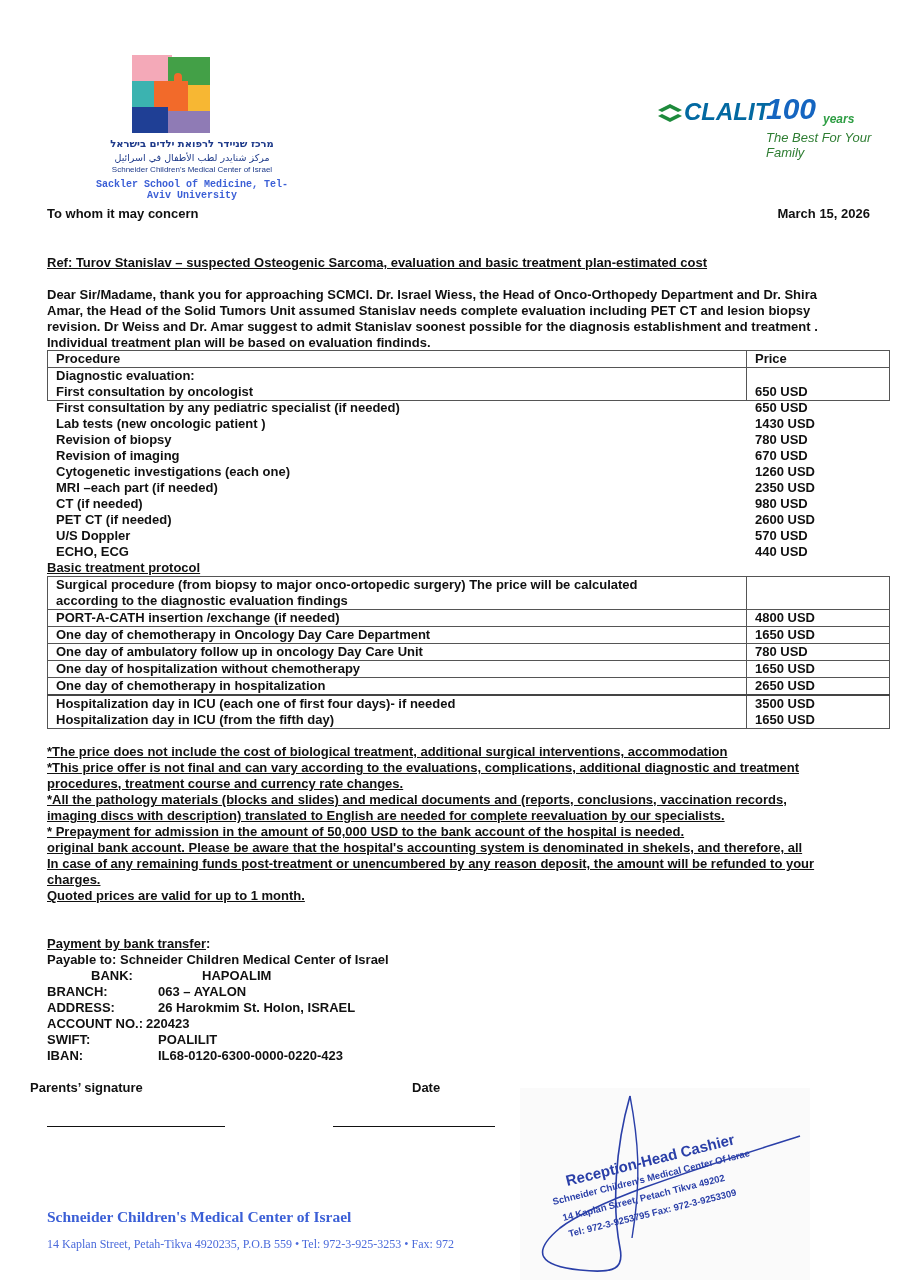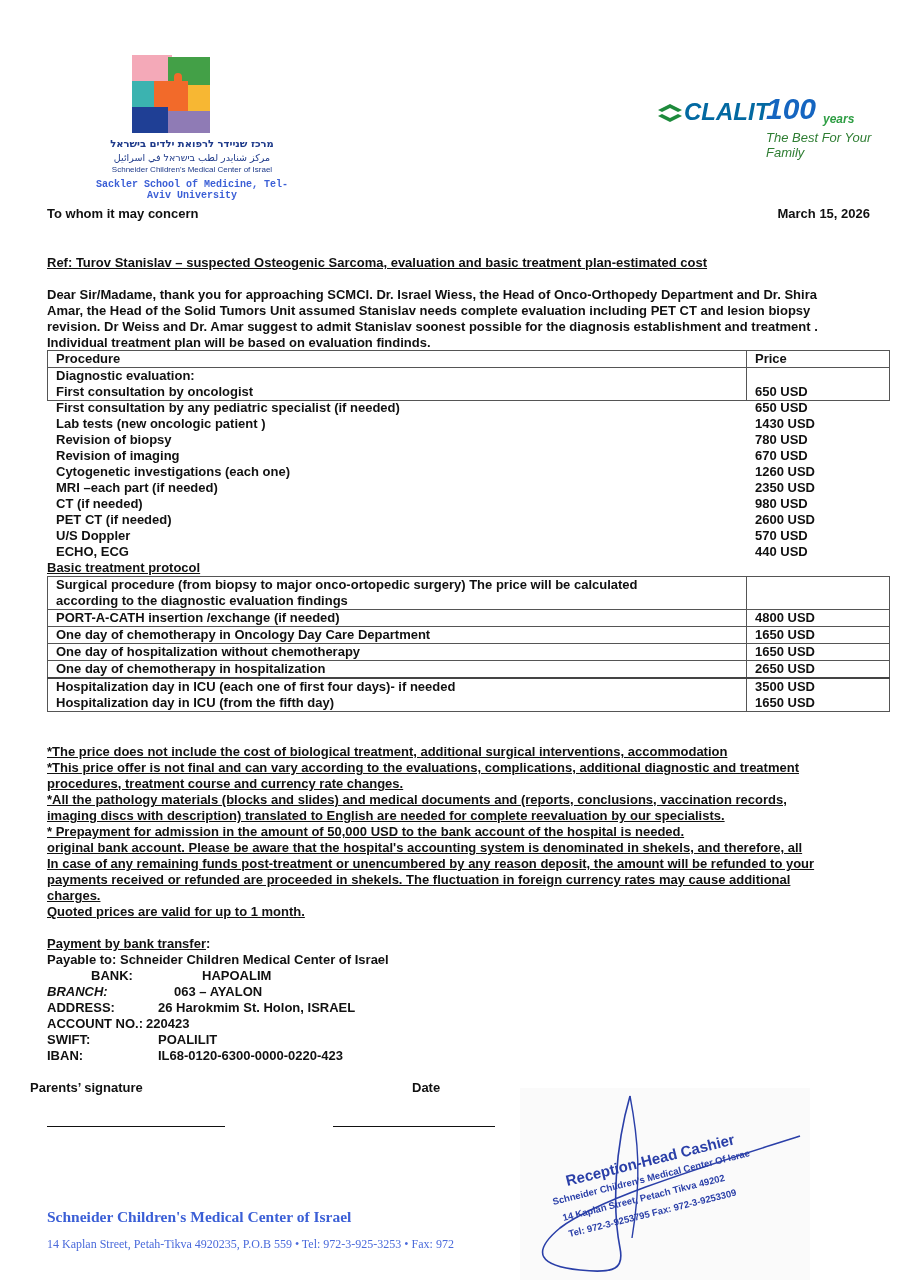--- a/index.html
+++ b/index.html
@@ -45,21 +45,21 @@
   <svg class="puzzle" viewBox="0 0 78 78">
     <rect x="0" y="0" width="40" height="30" fill="#f4a9b8"></rect>
     <rect x="36" y="2" width="42" height="30" fill="#43a047"></rect>
     <rect x="0" y="26" width="24" height="28" fill="#3bb3b0"></rect>
     <path d="M22 26 h20 v-4 a4 4 0 0 1 8 0 v4 h6 v30 h-8 v4 a4 4 0 0 1 -8 0 v-4 h-18 z" fill="#f26a2a"></path>
     <rect x="56" y="30" width="22" height="26" fill="#f7b733"></rect>
     <rect x="0" y="52" width="36" height="26" fill="#1f3f95"></rect>
     <rect x="36" y="56" width="42" height="22" fill="#8f7bb5"></rect>
   </svg>
   <div id="he1" class="hebrew">מרכז שניידר לרפואת ילדים בישראל</div>
-  <div id="he2" class="hebrew">مركز شنايدر لطب בישראל في اسرائيل</div>
+  <div id="he2" class="hebrew">مركز شنايدر لطب الأطفال في اسرائيل</div>
   <div id="en1" class="hebrew">Schneider Children's Medical Center of Israel</div>
   <div id="en2" class="hebrew">Sackler School of Medicine, Tel-Aviv University</div>
 </div>
 
 <div id="logo-right" class="abs">
   <svg style="position:absolute;left:0;top:10px;" width="28" height="22" viewBox="0 0 28 22">
     <path d="M2 8 L14 2 L26 8 L22 10 L14 6 L6 10 Z" fill="#1e8a3c"></path>
     <path d="M2 14 L14 20 L26 14 L22 12 L14 16 L6 12 Z" fill="#1e8a3c"></path>
   </svg>
   <div id="clalit-word">CLALIT</div>
@@ -137,20 +137,24 @@
     <tbody id="treat-rows">
       <tr>
         <td>PORT-A-CATH insertion  /exchange (if needed)</td>
         <td class="pc">4800 USD</td>
       </tr>
       <tr>
         <td>One day of chemotherapy in Oncology Day Care Department</td>
         <td class="pc">1650 USD</td>
       </tr>
       <tr>
+        <td>One day of ambulatory follow up in oncology Day Care Unit</td>
+        <td class="pc">780 USD</td>
+      </tr>
+      <tr>
         <td>One day of hospitalization without chemotherapy</td>
         <td class="pc">1650 USD</td>
       </tr>
       <tr>
         <td>One day of chemotherapy in hospitalization</td>
         <td class="pc">2650 USD</td>
       </tr>
     </tbody>
   <tbody>
       <tr>
@@ -168,32 +172,31 @@
 
 <div class="abs txt u notes" id="notes" style="left:47px;top:744px;">
     <div>*The price does not include the cost of biological treatment, additional surgical interventions, accommodation</div>
     <div>*This price offer is not final and can vary according to the evaluations, complications, additional diagnostic and treatment</div>
     <div>procedures, treatment course and currency rate changes.</div>
     <div>*All the pathology materials   (blocks and slides) and medical documents and (reports, conclusions, vaccination records,</div>
     <div>imaging discs with description) translated to English are needed for complete reevaluation by our specialists.</div>
     <div>* Prepayment for admission in the amount of 50,000 USD to the bank account of the hospital is needed.</div>
     <div>original bank account. Please be aware that the hospital's accounting system is denominated in shekels, and therefore, all</div>
     <div>In case of any remaining funds post-treatment or unencumbered by any reason deposit, the amount will be refunded to your</div>
-    <div>payments received or refunded are proceeded in shekels. The fluctuation in foreign currency rates may cause additional</div>
     <div>charges.</div>
     <div>Quoted prices are valid for up to 1 month.</div>
   </div>
 
 <div class="abs txt" style="left:47px;top:936px;">
   <span class="u">Payment by bank transfer</span><span>:</span>
 </div>
 <div class="abs txt" style="left:47px;top:952px;">Payable to: Schneider Children Medical Center of Israel</div>
 <div class="abs txt" id="bank-fields" style="left:47px;top:968px;">
     <div style="white-space: nowrap; margin-left: 44px;"><span style="display: inline-block; width: 111px;">BANK:</span><span>HAPOALIM</span></div>
-    <div style="white-space: nowrap;"><span style="display: inline-block; width: 127px; font-style: italic;">BRANCH:</span><span>063 – AYALON</span></div>
+    <div style="white-space: nowrap;"><span style="display: inline-block; width: 111px;">BRANCH:</span><span>063 – AYALON</span></div>
     <div style="white-space: nowrap;"><span style="display: inline-block; width: 111px;">ADDRESS:</span><span>26 Harokmim St. Holon, ISRAEL</span></div>
     <div style="white-space: nowrap;"><span style="margin-right: 3px;">ACCOUNT NO.:</span><span>220423</span></div>
     <div style="white-space: nowrap;"><span style="display: inline-block; width: 111px;">SWIFT:</span><span>POALILIT</span></div>
     <div style="white-space: nowrap;"><span style="display: inline-block; width: 111px;">IBAN:</span><span>IL68-0120-6300-0000-0220-423</span></div>
   </div>
 
 <div class="abs txt" style="left:30px;top:1080px;">Parents’ signature</div>
 <div class="abs txt" style="left:412px;top:1080px;">Date</div>
 <div class="abs" style="left:47px;top:1126px;width:178px;border-top:1.5px solid #111;"></div>
 <div class="abs" style="left:333px;top:1126px;width:162px;border-top:1.5px solid #111;"></div>

